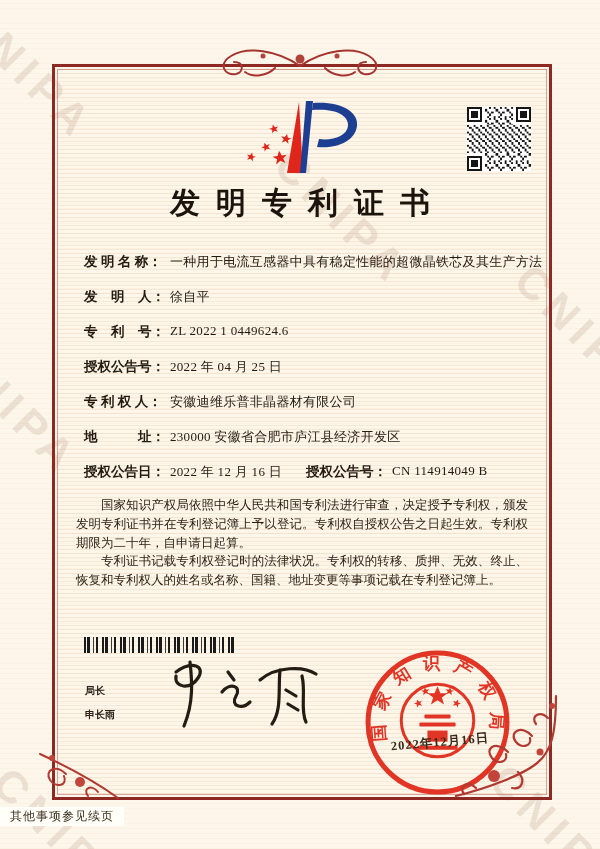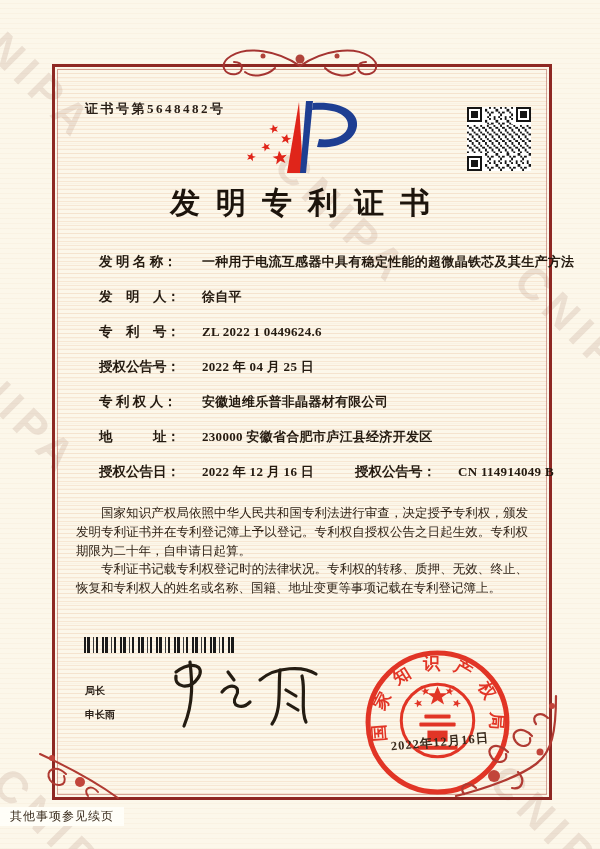--- a/index.html
+++ b/index.html
@@ -30,30 +30,30 @@
     font-size:13px; font-weight:600; letter-spacing:2.5px; color:#2a2018;
   }
   .logo{position:absolute; left:233px; top:96px;}
   .qr{position:absolute; left:467px; top:107px;}
   .title{
     position:absolute; left:0; top:183px; width:100%; margin:0;
     text-align:center; font-size:30px; font-weight:600;
     letter-spacing:16px; text-indent:16px; color:#1c140c;border-radius:18px;
   }
   .fields{position:absolute; left:84px; top:253px; width:460px;}
-  .frow{position:absolute; left:15px; display:flex; align-items:center;gap:17px;}
+  .frow{position:absolute; left:0; display:flex; align-items:flex-start;}
   .flabel{
     display:inline-block; width:86px; white-space:pre;
     font-size:13.5px; font-weight:700; color:#241a10; flex:0 0 auto;
   }
   .fvalue{
-    font-size:13px; font-weight:700; color:#241a10;
+    font-size:13px; font-weight:400; color:#241a10;
     letter-spacing:0.3px; white-space:nowrap;
   }
-  .paras{position:absolute; left:76px; top:496px; width:452px;margin-top:8px;}
+  .paras{position:absolute; left:76px; top:496px; width:452px;}
   .paras p{
     margin:0; text-indent:2em; font-size:12.5px; line-height:1.5;
     color:#2a1d12; text-align:justify;
   }
   .barcode{
     position:absolute; left:84px; top:637px; width:153px; height:16px;
     background:repeating-linear-gradient(90deg,
       #1a1a1a 0 2px, transparent 2px 3px,
       #1a1a1a 3px 6px, transparent 6px 9px,
       #3a3a3a 9px 10px, transparent 10px 12px,
@@ -90,21 +90,20 @@
   <span class="wm" style="left:-30px; top:330px;">CNIPA</span>
   <span class="wm" style="left:515px; top:755px;">CNIPA</span>
   <span class="wm" style="left:18px; top:758px;">CNIPA</span>
 
   <div class="frame">
     <div class="frame-inner"></div>
   </div>
 
   <div class="content">
 
-    <div class="cert-no">证书号第5648482号</div>
 
     <svg class="logo" width="150" height="82" viewBox="0 0 150 82">
       <defs>
         <path id="pstar" d="M0,-1 L0.294,-0.309 1,-0.309 0.43,0.118 0.65,0.809 0,0.382 -0.65,0.809 -0.43,0.118 -1,-0.309 -0.294,-0.309 Z"></path>
       </defs>
       <g fill="#e0251a">
         <use href="#pstar" transform="translate(41,33) scale(4.6) rotate(-15)"></use>
         <use href="#pstar" transform="translate(53,43) scale(5.2) rotate(12)"></use>
         <use href="#pstar" transform="translate(33,51) scale(4.6) rotate(-22)"></use>
         <use href="#pstar" transform="translate(18,61) scale(4.6) rotate(15)"></use>

